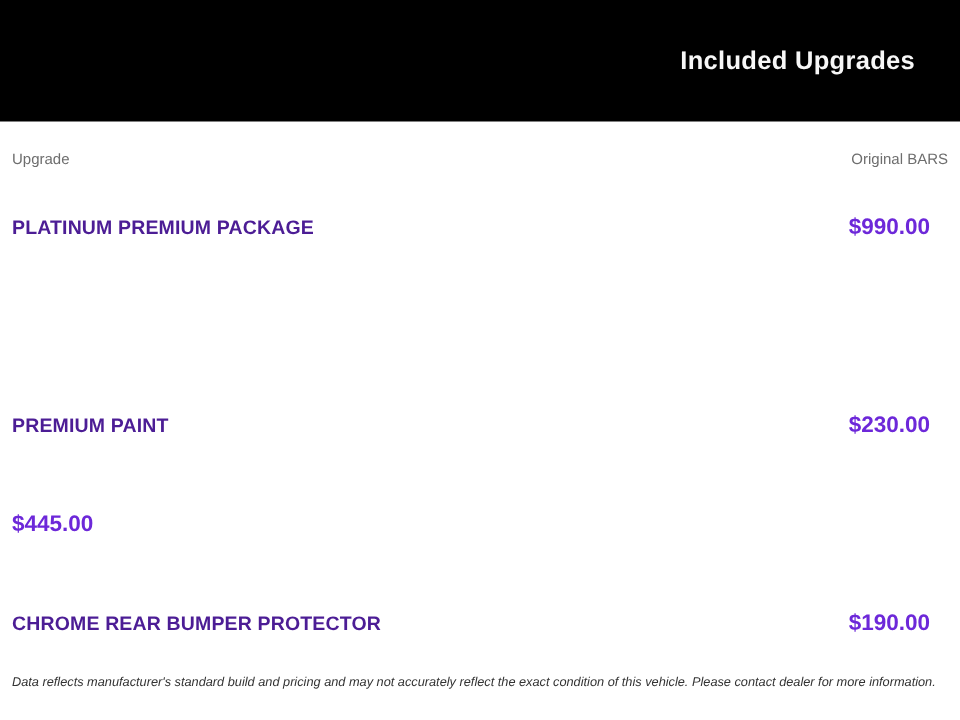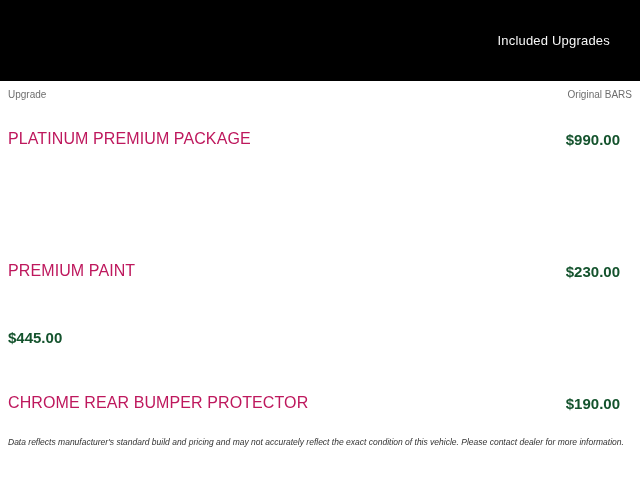--- a/index.html
+++ b/index.html
@@ -19,56 +19,56 @@
     height: 81px;
     background: #000000;
     display: flex;
     align-items: center;
     justify-content: flex-end;
     padding-right: 30px;
     box-sizing: border-box;
   }
   .header-title {
     color: #f7f7f7;
-    font-size: 13px;
-    font-weight: 400;
+    font-size: 17px;
+    font-weight: 700;
     letter-spacing: 0.2px;
   }
   .col-headers {
     display: flex;
     justify-content: space-between;
     align-items: center;
-    padding: 8px 8px 0 8px;
+    padding: 20px 8px 0 8px;
     line-height: 12px;
   }
   .col-header {
     color: #6e6e6e;
     font-size: 10px;
     font-weight: 400;
   }
   .rows {
     margin-top: 5px;
   }
   .upgrade-row {
     height: 66px;
     display: flex;
     align-items: center;
     justify-content: space-between;
     padding-left: 8px;
     box-sizing: border-box;
   }
   .upgrade-name {
-    color: #be185d;
-    font-size: 16px;
-    font-weight: 400;
+    color: #4c1d95;
+    font-size: 13px;
+    font-weight: 700;
     letter-spacing: 0.1px;
     text-transform: uppercase;
   }
   .upgrade-price {
-    color: #14532d;
+    color: #6d28d9;
     font-size: 15px;
     font-weight: 700;
     padding-right: 20px;
   }
   .disclaimer {
     padding: 0 8px;
     color: #333333;
     font-size: 8.5px;
     font-style: italic;
     line-height: 12px;

